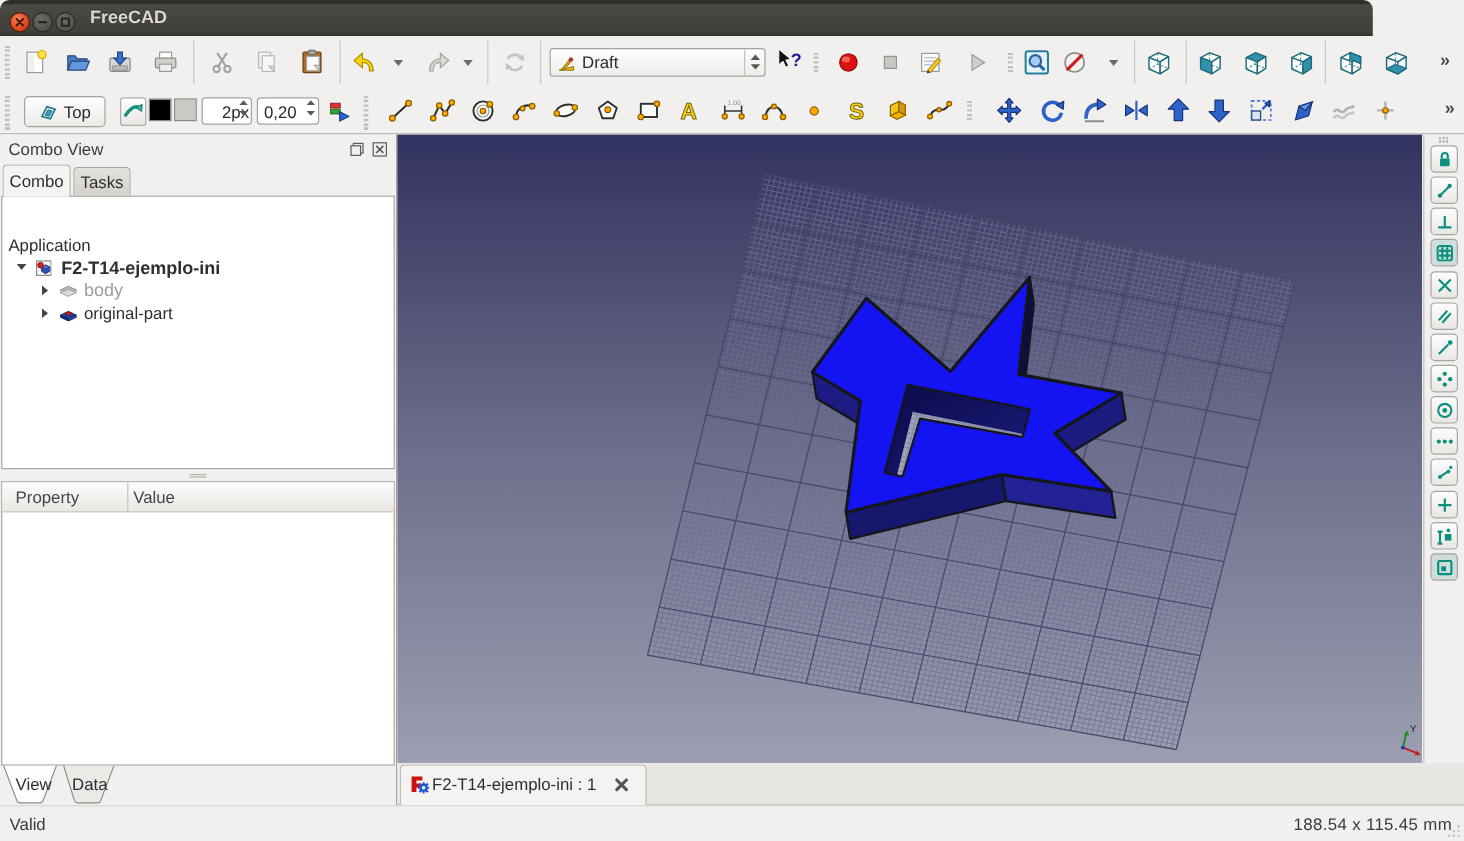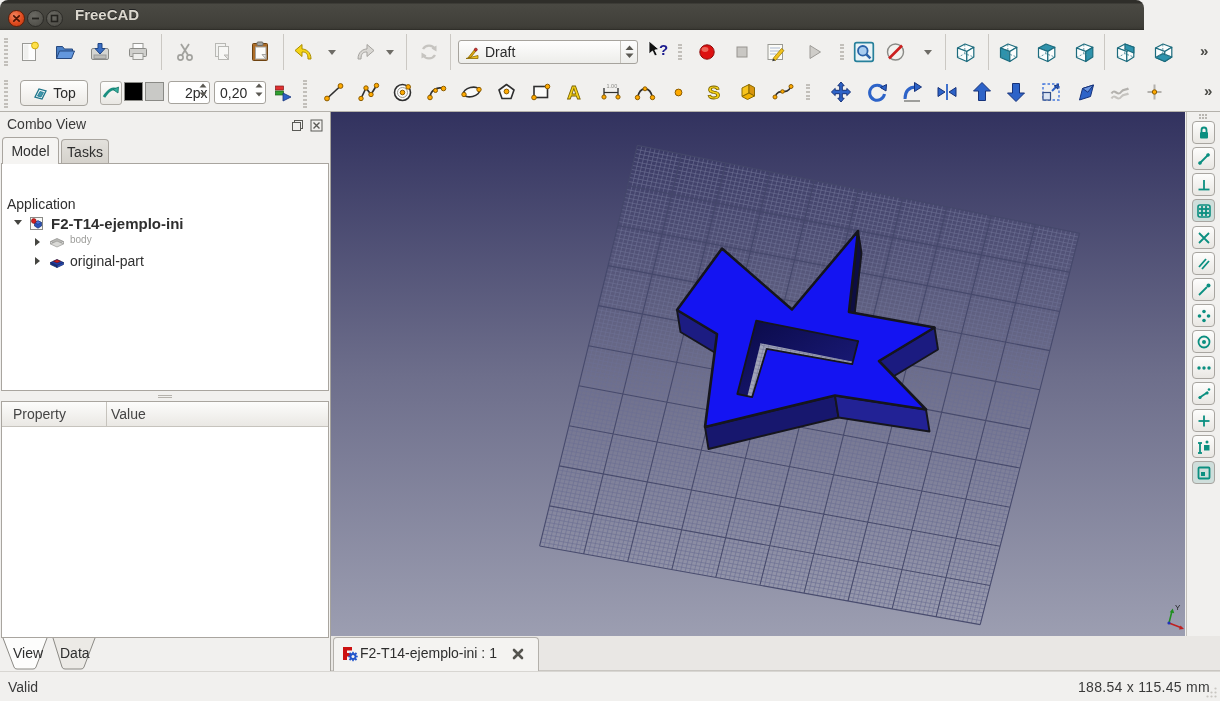--- a/index.html
+++ b/index.html
@@ -342,39 +342,39 @@
 <div id="leftpanel">
 <div style="position:absolute;left:7px;top:4px;font-size:14px;color:#3a3a3a">Combo View</div>
 <div style="position:absolute;left:291px;top:6px;width:13px;height:13px"><svg width="13" height="13" viewBox="0 0 13 13">
         <rect x="3.5" y="1.5" width="8" height="8" fill="none" stroke="#5a5a56"></rect>
         <rect x="1.5" y="3.5" width="8" height="8" fill="#f1f0ee" stroke="#5a5a56"></rect>
       </svg></div>
 <div style="position:absolute;left:310px;top:6px;width:13px;height:13px"><svg width="13" height="13" viewBox="0 0 13 13">
         <rect x="1" y="1" width="11" height="11" fill="none" stroke="#5a5a56"></rect>
         <path d="M3.5,3.5 L9.5,9.5 M9.5,3.5 L3.5,9.5" stroke="#5a5a56" stroke-width="1.4"></path>
       </svg></div>
-<div style="position:absolute;left:2px;top:25px;width:57px;height:27px;background:#f5f4f2;border:1px solid #a9a59f;border-bottom:none;border-radius:4px 4px 0 0;text-align:center;line-height:26px;font-size:14px;color:#2f2f2f;z-index:3">Model</div>
+<div style="position:absolute;left:2px;top:25px;width:57px;height:27px;background:#f5f4f2;border:1px solid #a9a59f;border-bottom:none;border-radius:4px 4px 0 0;text-align:center;line-height:26px;font-size:14px;color:#2f2f2f;z-index:3">Combo</div>
 <div style="position:absolute;left:61px;top:27px;width:48px;height:25px;background:linear-gradient(180deg,#e3e1dc,#d4d1cb);border:1px solid #a9a59f;border-bottom:none;border-radius:4px 4px 0 0;text-align:center;line-height:24px;font-size:14px;color:#2f2f2f">Tasks</div>
 <div style="position:absolute;left:1px;top:51px;width:328px;height:228px;background:#fff;border:1px solid #a9a59f"></div>
 <div style="position:absolute;left:7px;top:84px;font-size:14px;color:#2f2f2f">Application</div>
 <div style="position:absolute;left:14px;top:108px;width:0;height:0;border-left:4px solid transparent;border-right:4px solid transparent;border-top:5px solid #454541"></div>
 <div style="position:absolute;left:29px;top:104px"><svg width="14" height="14" viewBox="0 0 14 14">
         <rect x="1.5" y="1.5" width="12" height="12" fill="#f8f8f6" stroke="#8a8a86"></rect>
         <path d="M5.5,6.5 L9,4.8 L12.5,6.5 L12.5,10 L9,12.2 L5.5,10 Z" fill="#2a52b8" stroke="#1a3270" stroke-width="0.7"></path>
         <path d="M5.5,6.5 L9,4.8 L12.5,6.5 L9,8.2 Z" fill="#4a72d8" stroke="#1a3270" stroke-width="0.5"></path>
         <circle cx="4.8" cy="5" r="2.4" fill="#d42020" stroke="#801010" stroke-width="0.6"></circle>
       </svg></div>
 <div style="position:absolute;left:51px;top:103px;font-size:15px;font-weight:bold;color:#2f2f2f">F2-T14-ejemplo-ini</div>
 <div style="position:absolute;left:35px;top:126px;width:0;height:0;border-top:4px solid transparent;border-bottom:4px solid transparent;border-left:5px solid #454541"></div>
 <div style="position:absolute;left:49px;top:123px"><svg width="16" height="14" viewBox="0 0 16 14">
         <path d="M1.5,6.5 L8,3.5 L14.5,6.5 L8,9.5 Z" fill="#b9b9b6" stroke="#8a8a86" stroke-width="0.7"></path>
         <path d="M1.5,9 L8,6 L14.5,9 L8,12 Z" fill="#d9d9d6" stroke="#9a9a96" stroke-width="0.7"></path>
         <path d="M1.5,6.5 L1.5,9 M14.5,6.5 L14.5,9" stroke="#8a8a86" stroke-width="0.7"></path>
       </svg></div>
-<div style="position:absolute;left:70px;top:122px;font-size:10px;color:#9d9d9a">body</div>
+<div style="position:absolute;left:70px;top:122px;font-size:15px;color:#9d9d9a">body</div>
 <div style="position:absolute;left:35px;top:145px;width:0;height:0;border-top:4px solid transparent;border-bottom:4px solid transparent;border-left:5px solid #454541"></div>
 <div style="position:absolute;left:49px;top:142px"><svg width="16" height="14" viewBox="0 0 16 14">
         <path d="M1.5,8.5 L8,5.5 L14.5,8.5 L8,11.5 Z" fill="#1f3fa8" stroke="#122560" stroke-width="0.7"></path>
         <path d="M4.5,7.3 L8,5.8 L11.5,7.3 L8,8.8 Z" fill="#cc2222" stroke="#701111" stroke-width="0.6"></path>
         <path d="M1.5,8.5 L1.5,10.5 L8,13.5 L8,11.5 Z" fill="#16307e" stroke="#122560" stroke-width="0.7"></path>
         <path d="M14.5,8.5 L14.5,10.5 L8,13.5 L8,11.5 Z" fill="#2a4fc0" stroke="#122560" stroke-width="0.7"></path>
       </svg></div>
 <div style="position:absolute;left:70px;top:141px;font-size:14px;color:#2f2f2f">original-part</div>
 <div style="position:absolute;left:158px;top:283px;width:14px;height:3px;border-top:1px solid #b5b2ac;border-bottom:1px solid #b5b2ac"></div>
 <div style="position:absolute;left:1px;top:289px;width:328px;height:237px;background:#fff;border:1px solid #a9a59f"></div>

